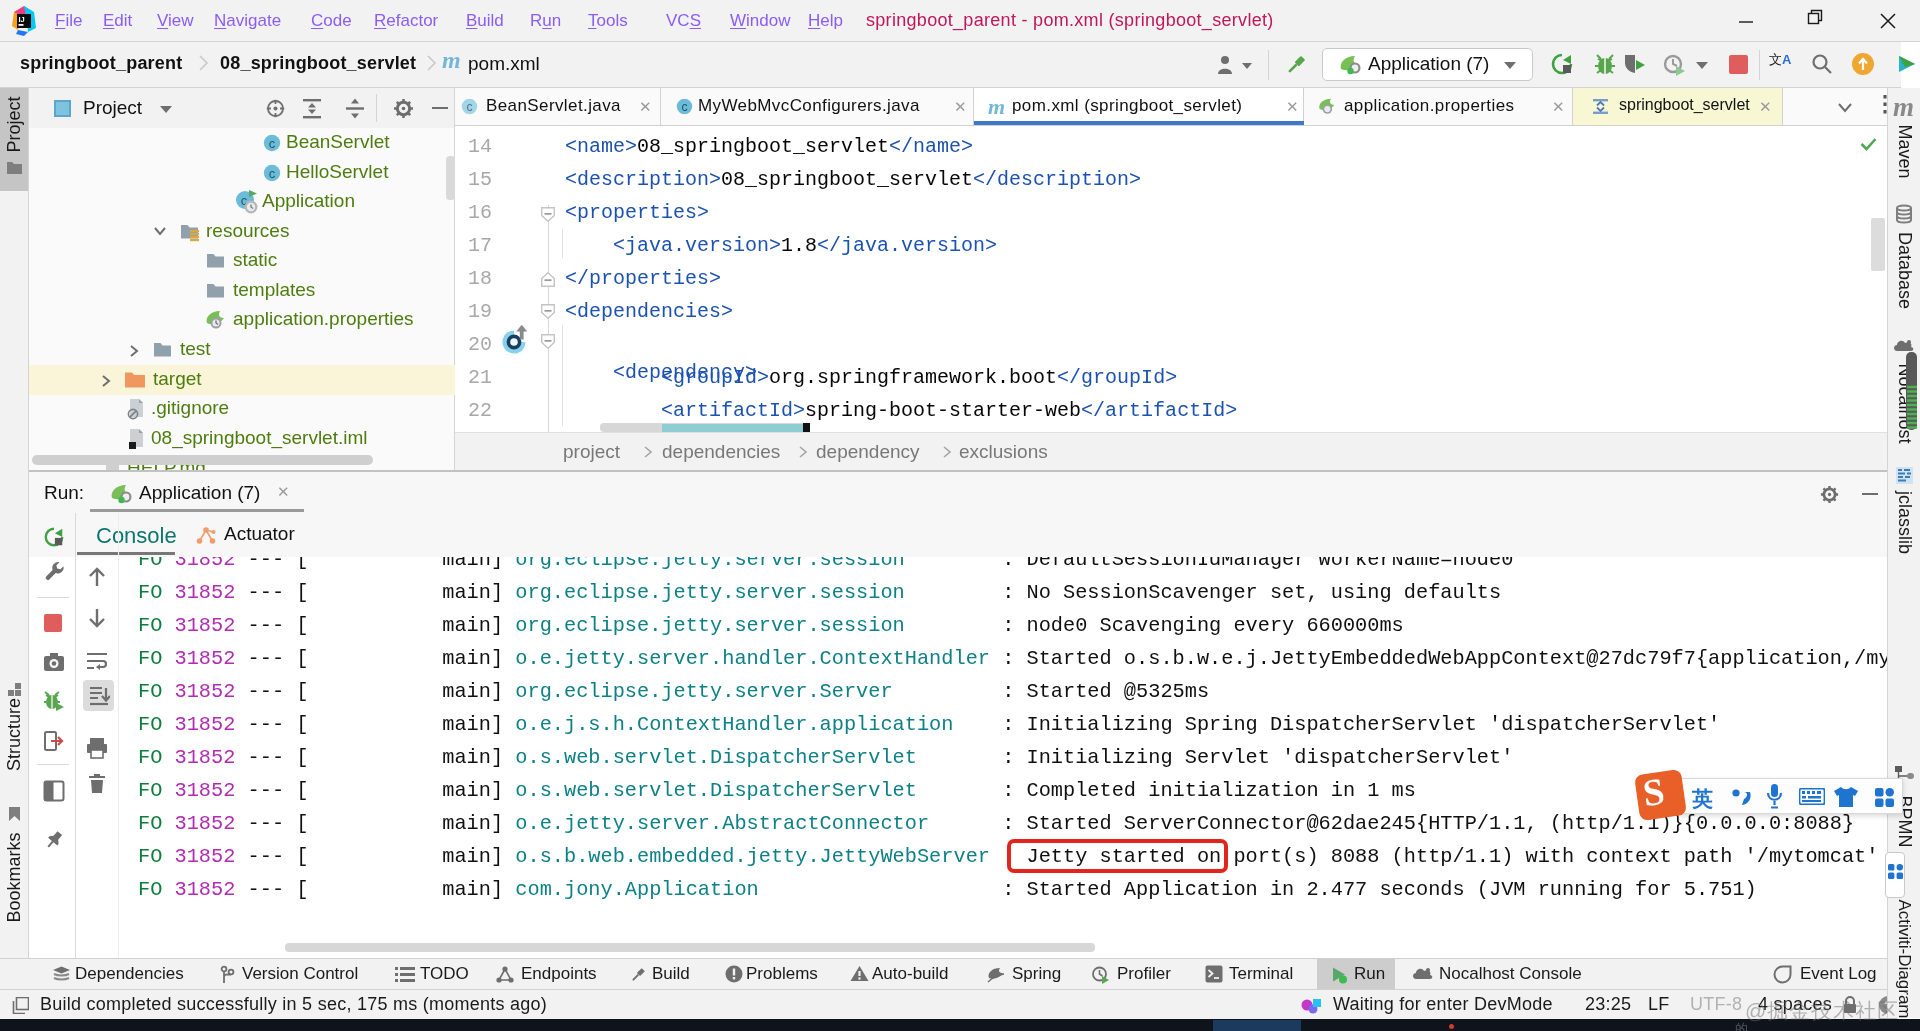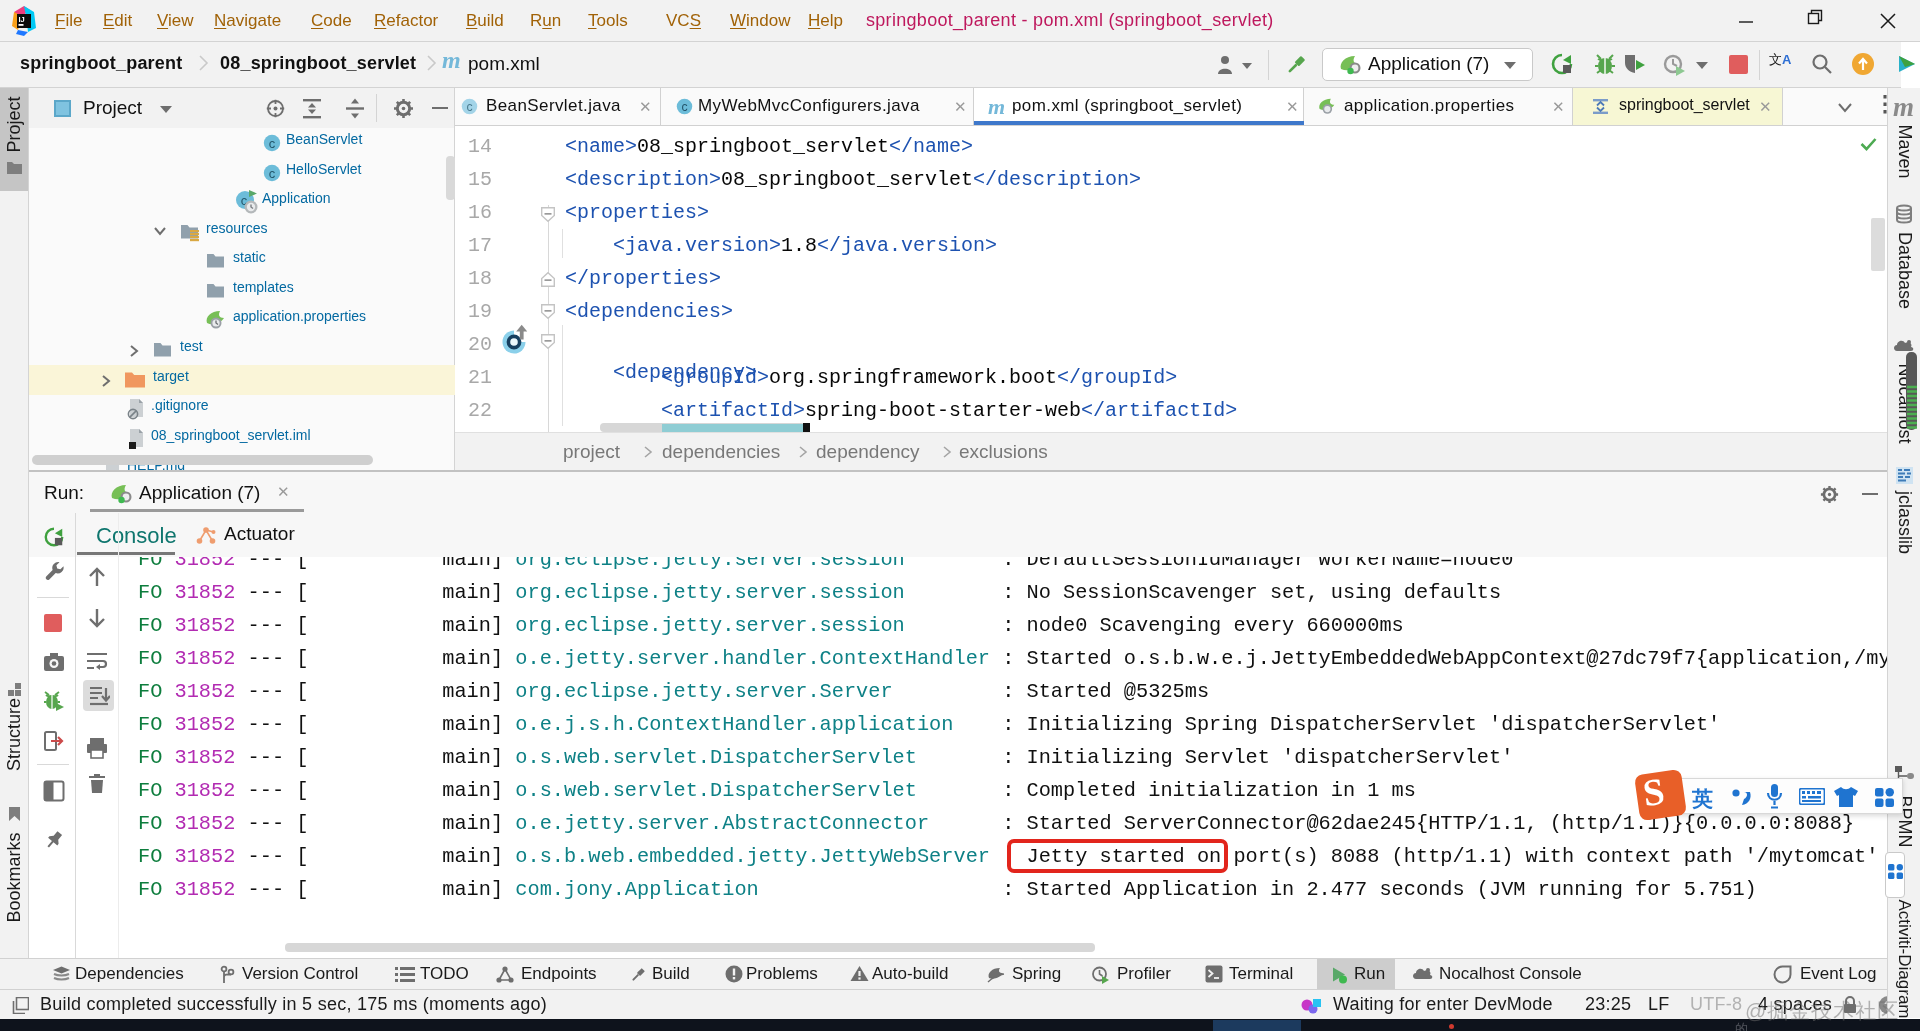--- a/index.html
+++ b/index.html
@@ -2,36 +2,36 @@
 <html><head>
 <meta charset="utf-8">
 <style>
 * { margin:0; padding:0; box-sizing:border-box; }
 html,body { width:1920px; height:1031px; overflow:hidden; }
 body { font-family:"Liberation Sans", sans-serif; background:#fff; position:relative; }
 .abs { position:absolute; }
 svg { display:block; }
 
 #menubar { left:0; top:0; width:1920px; height:42px; background:#f2f2f2; border-bottom:1px solid #d3d3d3; }
-.menu-item { position:absolute; top:11px; font-size:17px; color:#a16207; white-space:nowrap; }
+.menu-item { position:absolute; top:11px; font-size:17px; color:#8b5cf6; white-space:nowrap; }
 .menu-item u { text-decoration-thickness:1px; text-underline-offset:2px; }
 #wintitle { position:absolute; left:866px; top:10px; font-size:18px; letter-spacing:0.3px; color:#be185d; }
 
 #crumbrow { left:0; top:42px; width:1901px; height:46px; background:#f2f2f2; border-bottom:1px solid #d3d3d3; }
 .crumb-b { position:absolute; font-size:18px; font-weight:bold; color:#111; letter-spacing:0.2px; }
 
 #lstripe { left:0; top:88px; width:29px; height:870px; background:#f2f2f2; border-right:1px solid #d4d4d4; }
 #rstripe { left:1887px; top:88px; width:33px; height:930px; background:#f2f2f2; border-left:1px solid #d4d4d4; }
 .vlabel-l { position:absolute; transform:rotate(-90deg); transform-origin:center; font-size:18px; color:#1a1a1a; white-space:nowrap; }
 .vlabel-r { position:absolute; transform:rotate(90deg); transform-origin:center; font-size:18px; color:#1a1a1a; white-space:nowrap; }
 
 #projpanel { left:29px; top:88px; width:426px; height:382px; background:#fafafa; border-right:1px solid #d4d4d4; }
 #projhead { position:absolute; left:0; top:0; width:100%; height:40px; background:#f2f2f2; }
 .treerow { position:absolute; left:0; width:426px; height:30px; }
-.treelabel { position:absolute; font-size:14px; color:#0369a1; top:3px; white-space:nowrap; }
+.treelabel { position:absolute; font-size:19px; color:#4d7c0f; top:3px; white-space:nowrap; }
 
 #editor { left:455px; top:88px; width:1432px; height:382px; background:#fff; }
 #tabbar { position:absolute; left:0; top:0; width:1432px; height:38px; background:#fafafa; border-bottom:1px solid #d1d1d1; }
 .tab { position:absolute; top:0; height:37px; border-right:1px solid #d1d1d1; }
 .tab-label { position:absolute; top:8px; font-size:17px; letter-spacing:0.4px; color:#111; white-space:nowrap; }
 .tab-x { position:absolute; top:10px; font-size:15px; color:#9a9a9a; }
 #code { position:absolute; left:0; top:38px; width:1432px; height:306px; }
 .codeline { position:absolute; left:62px; font-family:"Liberation Mono", monospace; font-size:20px; line-height:33px; white-space:pre; color:#070707; }
 .lnum { position:absolute; font-family:"Liberation Mono", monospace; font-size:20px; line-height:33px; color:#a8a8a8; width:37px; text-align:right; }
 .tag { color:#1d52b0; }

